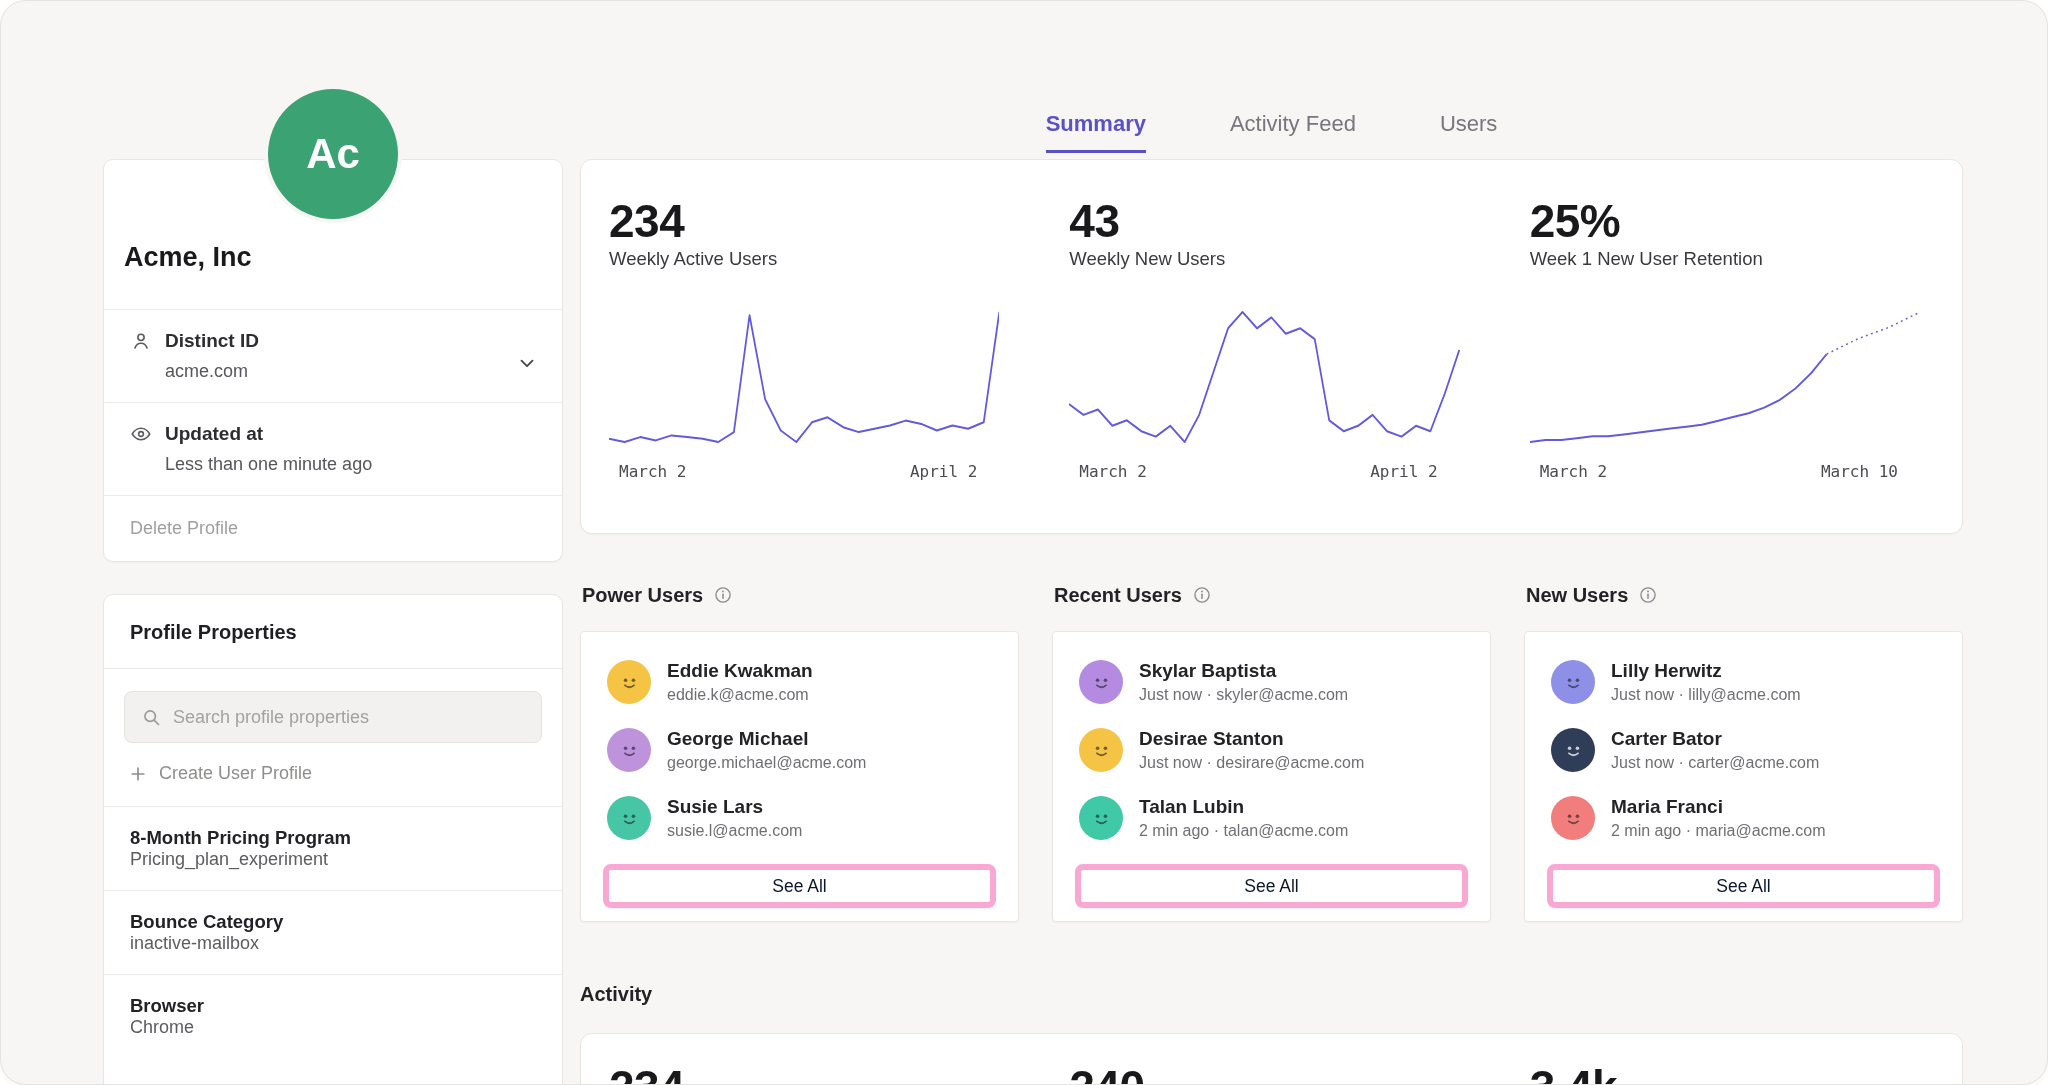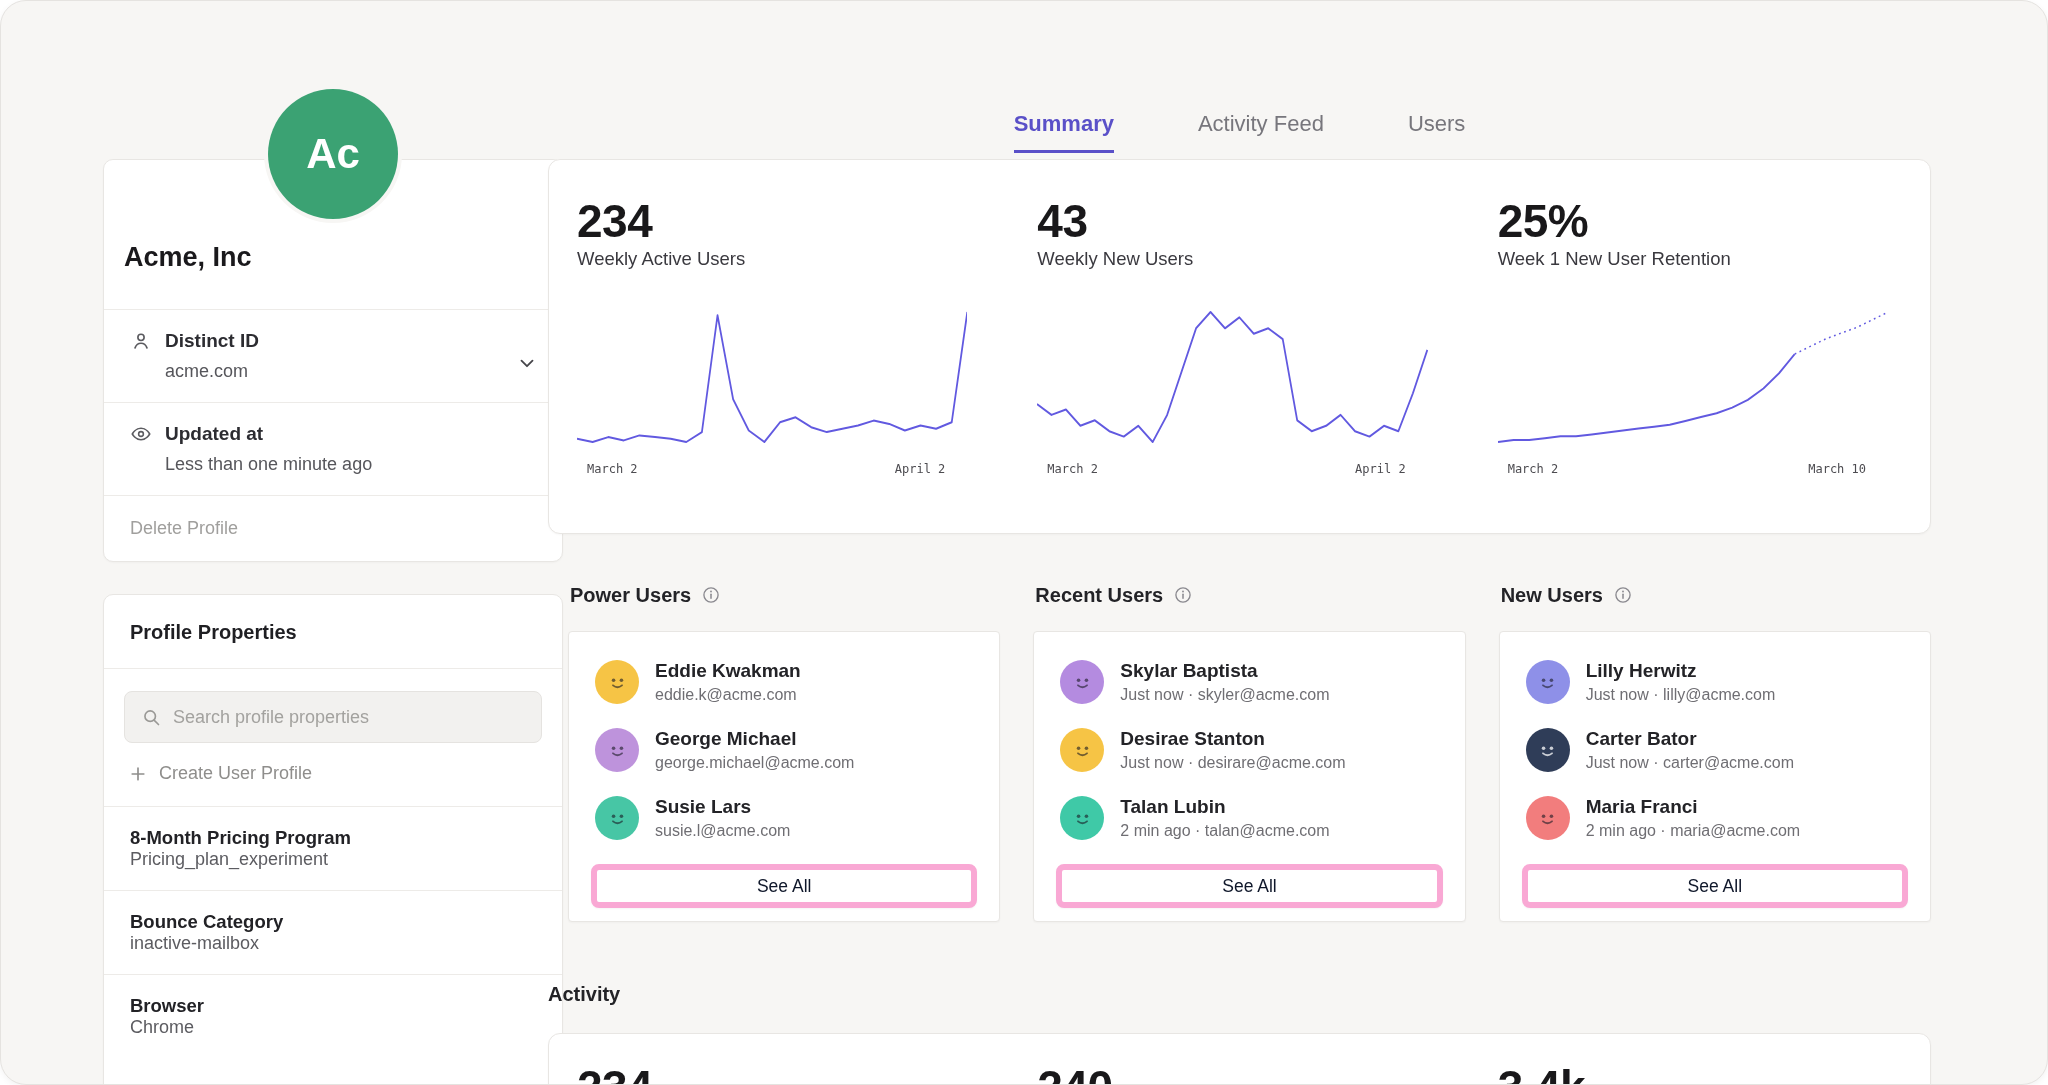--- a/index.html
+++ b/index.html
@@ -46,36 +46,36 @@
     flex:1; border:none; outline:none; background:transparent;
     font-size:18px; color:#333; font-family:inherit;
   }
   .search-box input::placeholder{ color:#a3a29f; }
   .create-row{ display:flex; align-items:center; gap:11px; padding:20px 24px 22px; font-size:18px; color:#8f8e8c; cursor:pointer; }
   .prop-row{ border-top:1px solid #edebe8; padding:20px 26px; }
   .prop-label{ font-size:18.5px; font-weight:600; color:#222226; }
   .prop-value{ font-size:18px; color:#5c5c61; }
 
   
-  .main{ position:absolute; left:547px; top:0; width:1383px; height:846px; }
+  .main{ position:absolute; left:579px; top:0; width:1383px; height:846px; }
   .tabs{ position:absolute; top:110px; left:0; right:0; display:flex; justify-content:center; gap:84px; }
   .tab{ font-size:22px; color:#77767c; padding-bottom:13px; cursor:pointer; border-bottom:3px solid transparent; }
   .tab.active{ color:var(--accent); font-weight:600; border-bottom-color:var(--accent); }
 
   .stats-card{ position:absolute; top:158px; left:0; right:0; height:375px;
     display:grid; grid-template-columns:1fr 1fr 1fr; padding:34px 0 0; border-radius:12px; }
   .stat{ padding:0 42px 0 28px; }
   .stat-value{ font-size:46px; font-weight:700; color:#19181a; letter-spacing:-0.5px; }
   .stat-label{ font-size:18.5px; color:#3a393f; }
   .spark{ margin-top:32px; width:100%; height:150px; display:block; }
   .axis{ margin-top:10px; display:flex; justify-content:space-between; padding:0 22px 0 10px;
-    font-family:"DejaVu Sans Mono","Liberation Mono",monospace; font-size:12px; color:#4c4b50; }
+    font-family:"DejaVu Sans Mono","Liberation Mono",monospace; font-size:16px; color:#4c4b50; }
 
   .lists-row{ position:absolute; top:582px; left:0; right:0;
-    display:grid; grid-template-columns:1fr 1fr 1fr; gap:33px;margin-left:20px; }
+    display:grid; grid-template-columns:1fr 1fr 1fr; gap:33px; }
   .list-head{ display:flex; align-items:center; gap:10px; font-size:20px; font-weight:700;
     color:#232327; line-height:24px; margin:0 0 24px 2px; }
   .user-card{ border-radius:4px; padding:16px 16px 13px; }
   .user-row{ display:flex; align-items:center; gap:16px; padding:12px 10px; border-radius:8px; cursor:pointer; }
   .user-avatar{ width:44px; height:44px; border-radius:50%; flex:none;
     display:flex; align-items:center; justify-content:center; }
   .user-name{ font-size:19px; font-weight:600; color:#232327; }
   .user-sub{ margin-top:4px; font-size:16px; color:#6f6e73; }
   .see-all{ margin:12px 6px 0; height:44px; background:#fff; border:6px solid #f9a8d4; border-radius:8px;
     display:flex; align-items:center; justify-content:center; font-size:17.5px; color:#0f172a;

